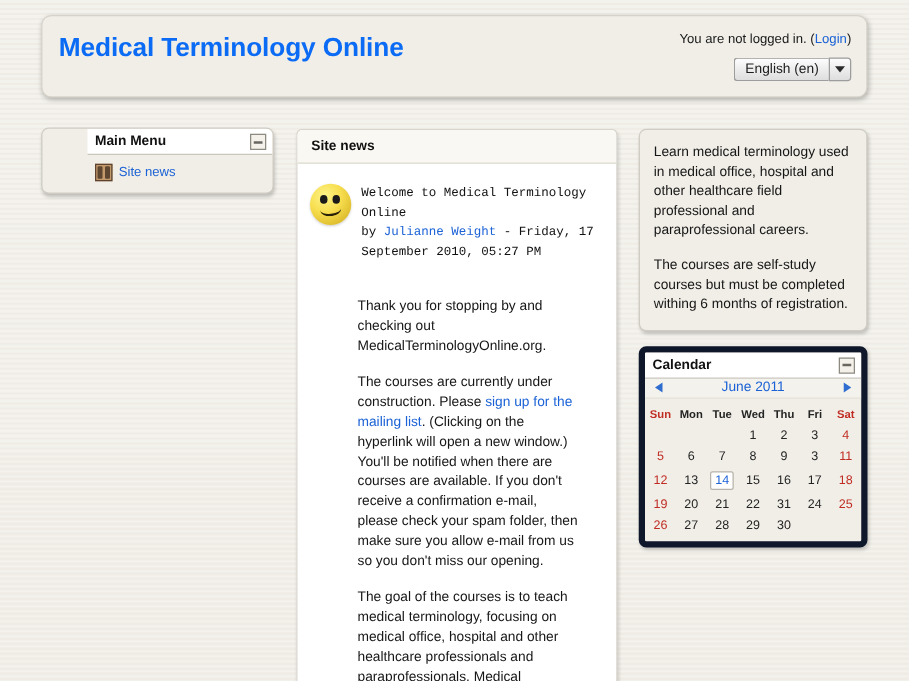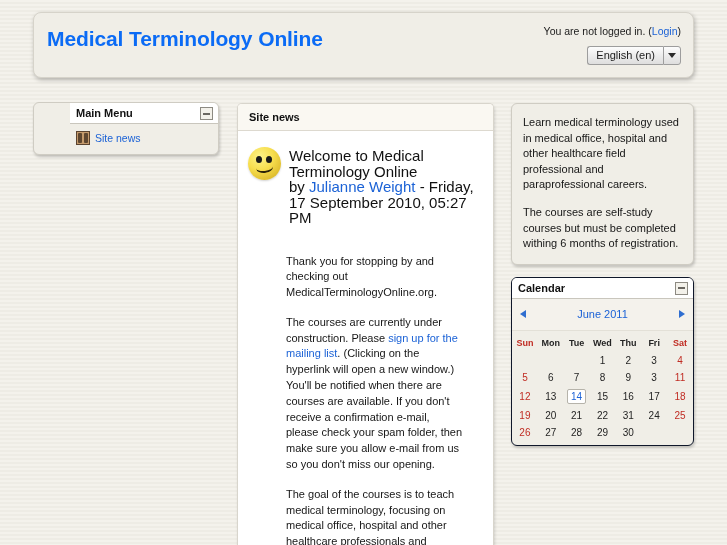--- a/index.html
+++ b/index.html
@@ -219,24 +219,25 @@
   .avatar .eye.r { left: 18px; }
   .avatar .mouth {
     position: absolute;
     left: 8px; top: 15px;
     width: 17px; height: 11px;
     border-bottom: 2px solid #2a2208;
     border-radius: 0 0 50% 50%;
     transform: rotate(-6deg);
   }
   #post-meta {
-    font-size: 15px;
+    font-size: 10px;
     line-height: 15.5px;
     color: #111;
     padding-top: 1px;
+    font-family: Liberation Mono, monospace;
   }
   #post-meta a { color: #1b62d6; text-decoration: none; }
   #post-body {
     padding: 14px 18px 0 38px;
     font-size: 11px;
     line-height: 15.8px;
     color: #161616;
   }
   #post-body p { margin: 14px 0 13px 0; }
   #post-body a { color: #1b62d6; text-decoration: none; }
@@ -258,27 +259,27 @@
     margin: 0 0 12px 0;
     font-size: 11px;
     line-height: 15.6px;
     color: #161616;
   }
   #html-block p:last-child { margin-bottom: 0; }
 
   #calendar-block {
     margin-top: 12px;
     background: #f0eee7;
-    border: 1px solid #0f172a;
+    border: 5px solid #0f172a;
     border-radius: 6px;
     box-shadow: 1px 2px 3px rgba(0,0,0,0.2);
     overflow: hidden;
   }
   #cal-nav {
-    height: 32px;
+    height: 16px;
     background: #f4f2ec;
     display: flex;
     align-items: center;
     justify-content: space-between;
     padding: 0 8px;
     border-bottom: 1px solid #e3e0d7;
   }
   #cal-month {
     font-size: 11px;
     color: #1b62d6;

